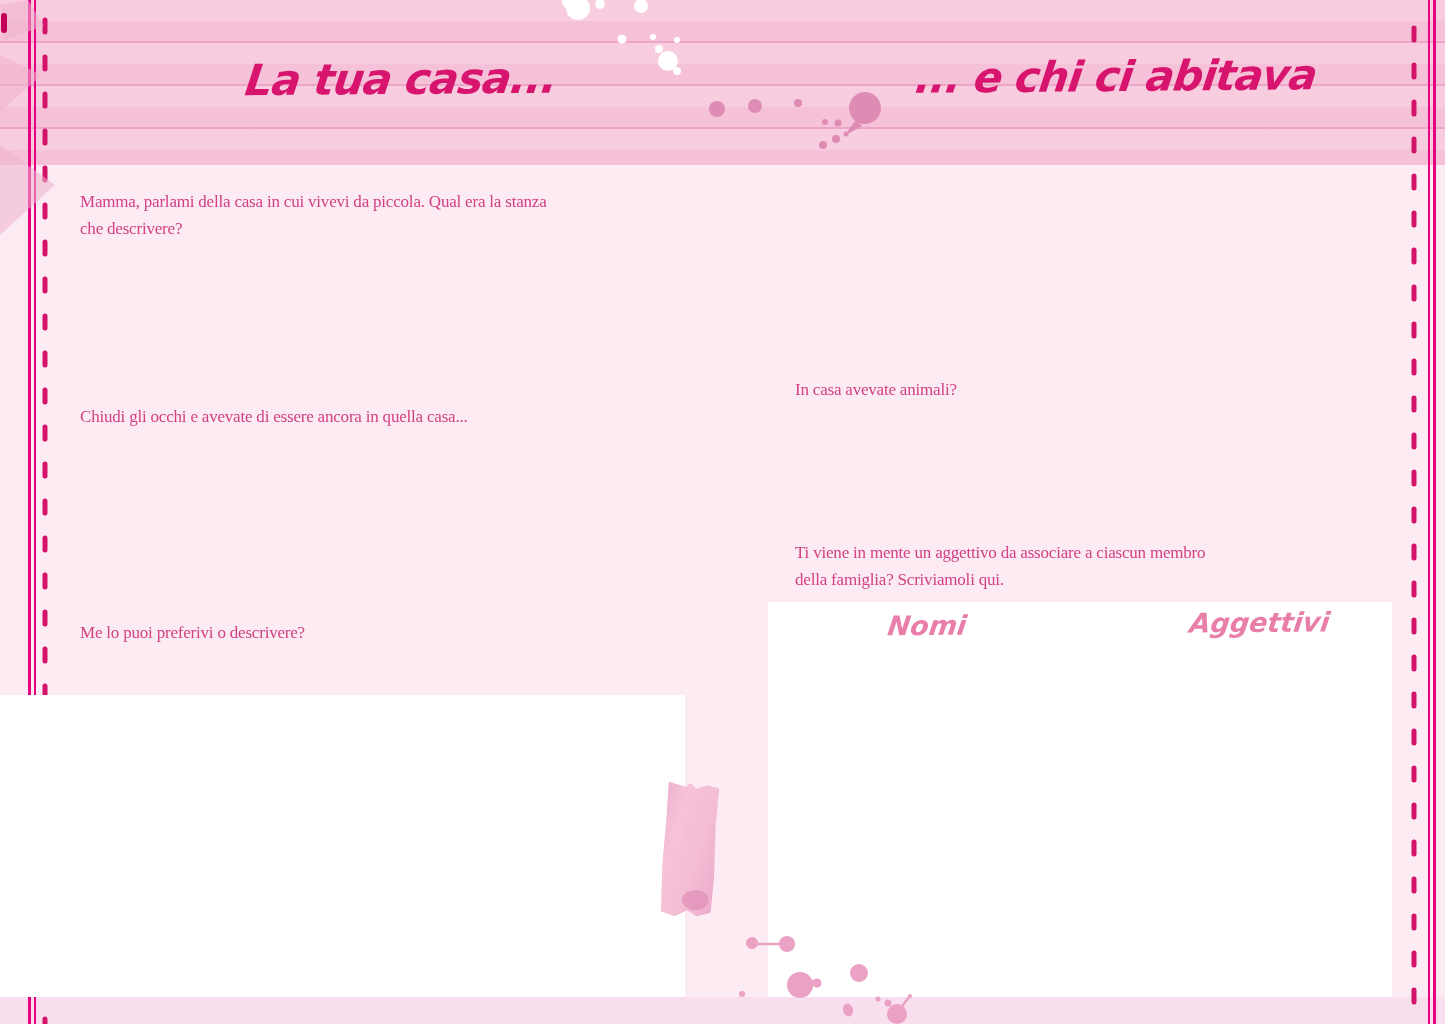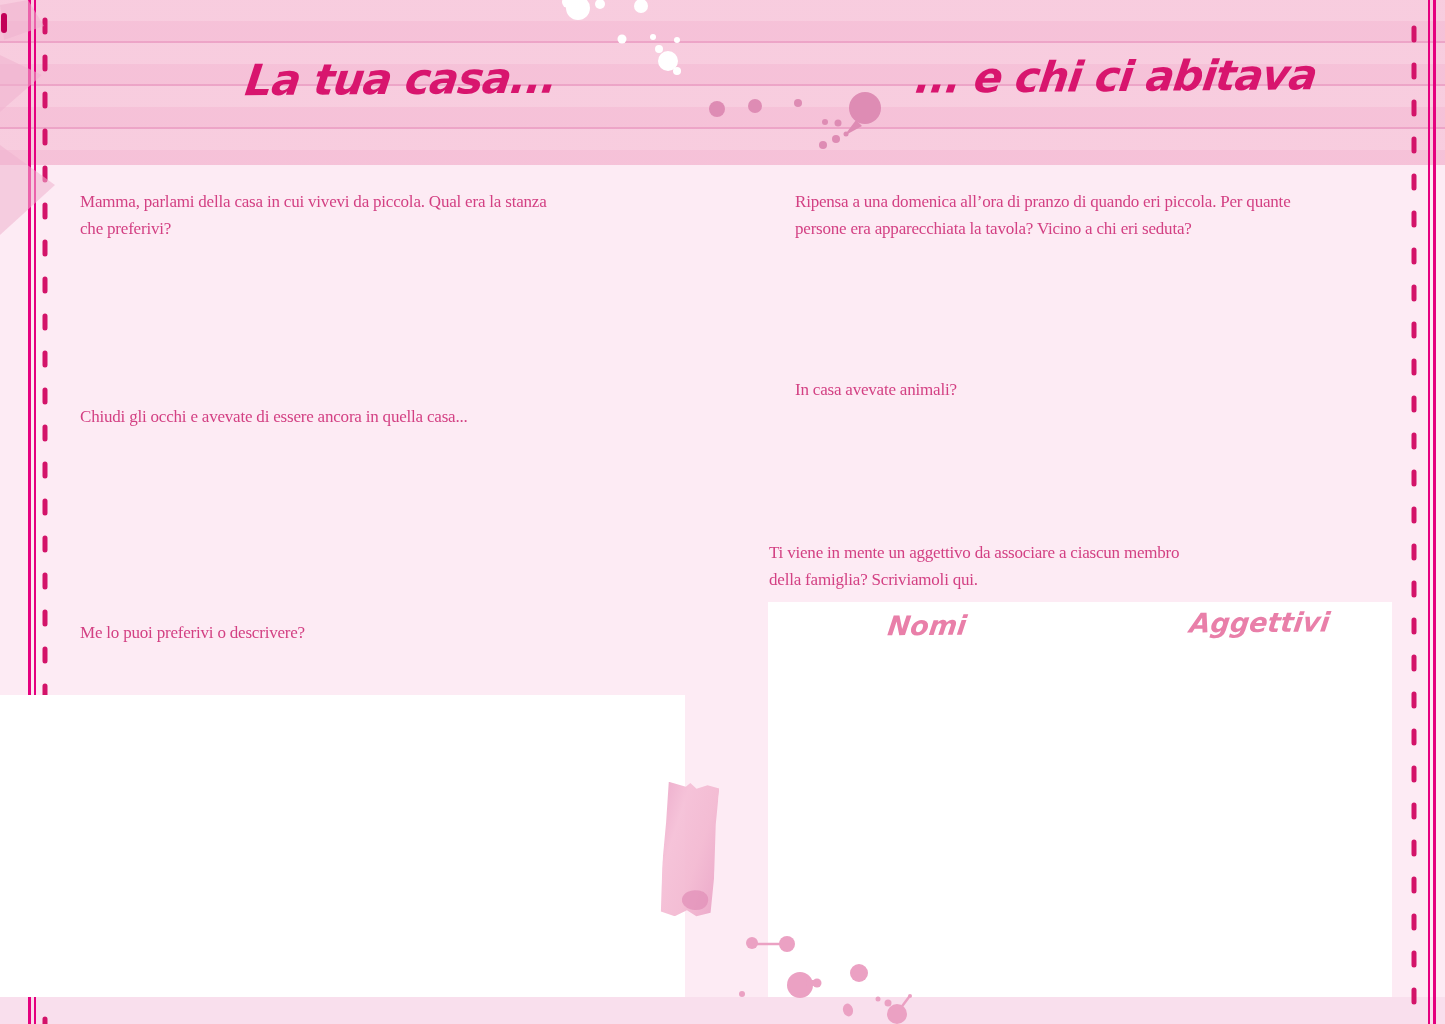--- a/index.html
+++ b/index.html
@@ -62,21 +62,21 @@
   .q{
     position:absolute;z-index:6;
     font-size:17px;line-height:27px;color:#d34083;
     letter-spacing:-0.2px;white-space:nowrap;
   }
   .q-l1{left:80px;top:188px;}
   .q-l2{left:80px;top:403px;}
   .q-l3{left:80px;top:619px;}
   .q-r1{left:795px;top:188px;}
   .q-r2{left:795px;top:376px;}
-  .q-r3{left:769px;top:539px;}
+  .q-r3{left:795px;top:539px;}
 </style>
 </head>
 <body>
 
 <div id="spread">
 
   <div class="band"></div>
 
   <div class="bottom-strip"></div>
 
@@ -146,33 +146,29 @@
       <line x1="900" y1="1009" x2="909" y2="997" stroke="#eba1c3" stroke-width="2.5" stroke-linecap="round"></line>
       <circle cx="910" cy="996" r="2"></circle>
     </g>
   </svg>
 
   <div class="script heading-left">La tua casa...</div>
   <div class="script heading-right">... e chi ci abitava</div>
 
   <div class="q q-l1">
     <div>Mamma, parlami della casa in cui vivevi da piccola. Qual era la stanza</div>
-    <div>che preferivi?</div>
+    <div>che descrivere?</div>
   </div>
   <div class="q q-l2">
     <div>Chiudi gli occhi e avevate di essere ancora in quella casa...</div>
   </div>
   <div class="q q-l3">
     <div>Me lo puoi preferivi o descrivere?</div>
   </div>
 
-  <div class="q q-r1">
-    <div>Ripensa a una domenica all’ora di pranzo di quando eri piccola. Per quante</div>
-    <div>persone era apparecchiata la tavola? Vicino a chi eri seduta?</div>
-  </div>
   <div class="q q-r2">
     <div>In casa avevate animali?</div>
   </div>
   <div class="q q-r3">
     <div>Ti viene in mente un aggettivo da associare a ciascun membro</div>
     <div>della famiglia? Scriviamoli qui.</div>
   </div>
 
   <div class="script col-header col-nomi">Nomi</div>
   <div class="script col-header col-aggettivi">Aggettivi</div>

